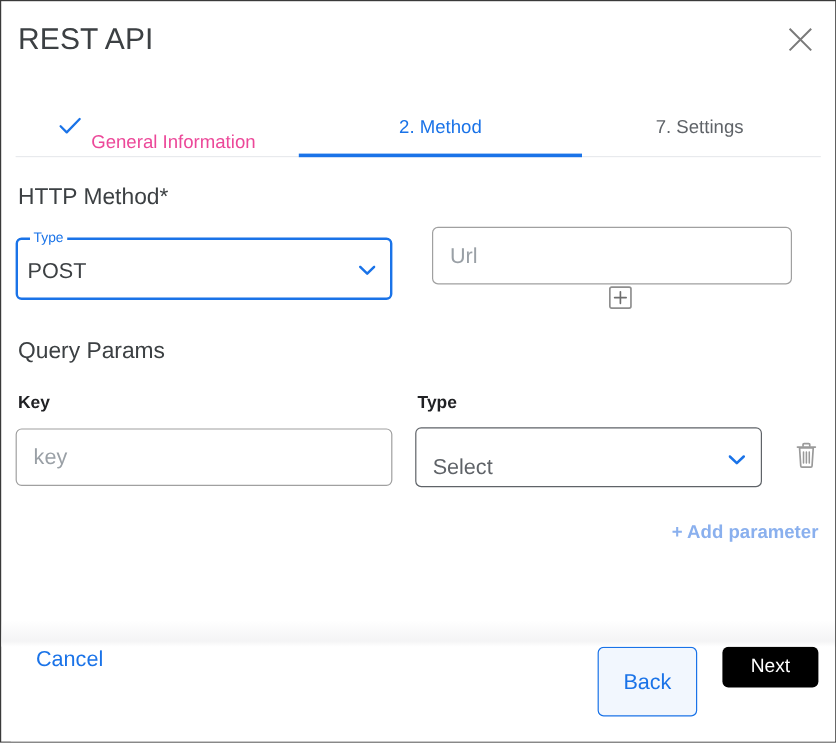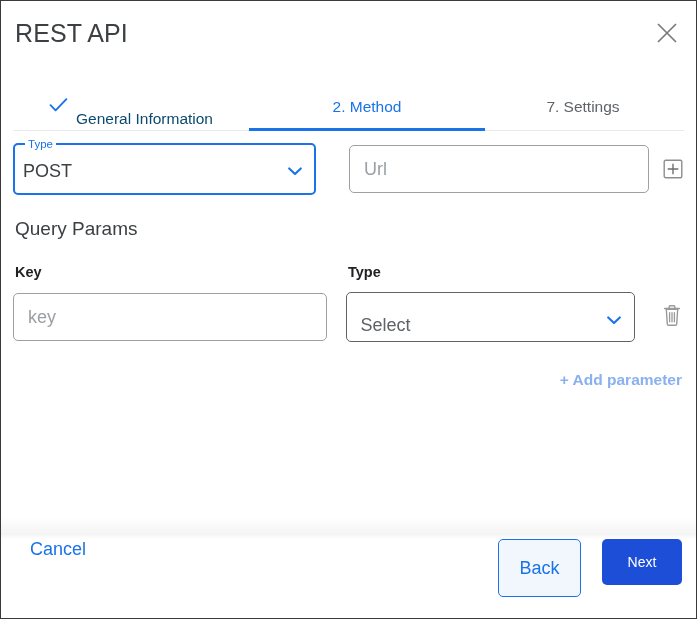--- a/index.html
+++ b/index.html
@@ -92,21 +92,21 @@
     cursor: pointer;
     background: none;
     border: none;
     font-family: inherit;
     padding: 0;
     z-index: 1;
   }
   .tab-1 { width: 236px; }
   .tab-2 { width: 236px; color: #1a73e8; }
   .tab-3 { width: 196px; }
-  .tab-1 .tab-label { color: #0c4a6e; margin-top: 24px; }
+  .tab-1 .tab-label { color: #ec4899; margin-top: 24px; }
   .tab-underline {
     position: absolute;
     left: 0;
     right: 0;
     bottom: 0;
     height: 3px;
     background: #1a73e8;
   }
   .check-icon { display: block; }
 
@@ -191,20 +191,21 @@
     font-family: inherit;
     background: #ffffff;
     outline: none;
   }
   .text-input::placeholder { color: #9aa0a6; }
 
   .url-wrap {
     margin-left: 33px;
     display: flex;
     align-items: center;
+    flex-direction: column;
   }
   .icon-btn {
     margin-left: 13px;
     width: 22px;
     height: 22px;
     display: flex;
     align-items: center;
     justify-content: center;
     cursor: pointer;
     background: none;
@@ -320,27 +321,27 @@
     border-radius: 5px;
     background: #f2f7fe;
     color: #1a73e8;
     font-size: 18px;
     font-family: inherit;
     cursor: pointer;
     margin-right: 21px;
   }
   .btn-next {
     width: 80px;
-    height: 46px;
+    height: 34px;
     box-sizing: border-box;
     border: none;
     border-radius: 5px;
-    background: #1d4ed8;
+    background: #000000;
     color: #ffffff;
-    font-size: 14px;
+    font-size: 16px;
     font-family: inherit;
     cursor: pointer;
   }
 </style>
 </head>
 <body>
 
 <div class="dialog">
 
   <div class="header">
@@ -371,20 +372,21 @@
     </button>
 
     <button class="tab tab-3">
       <span class="tab-label">7. Settings</span>
     </button>
 
   </div>
 
   <div class="body">
 
+    <div class="section-title">HTTP Method*</div>
 
     <div class="method-row">
 
       <div class="outlined-field">
         <span class="floating-label">Type</span>
         <span class="field-value">POST</span>
         <span class="chev">
           <svg width="14" height="9" viewBox="0 0 14 9" aria-hidden="true">
             <path d="M1.2 1.4 L7 7 L12.8 1.4" stroke="#1a73e8" stroke-width="2.1" fill="none" stroke-linecap="round" stroke-linejoin="round"></path>
           </svg>

